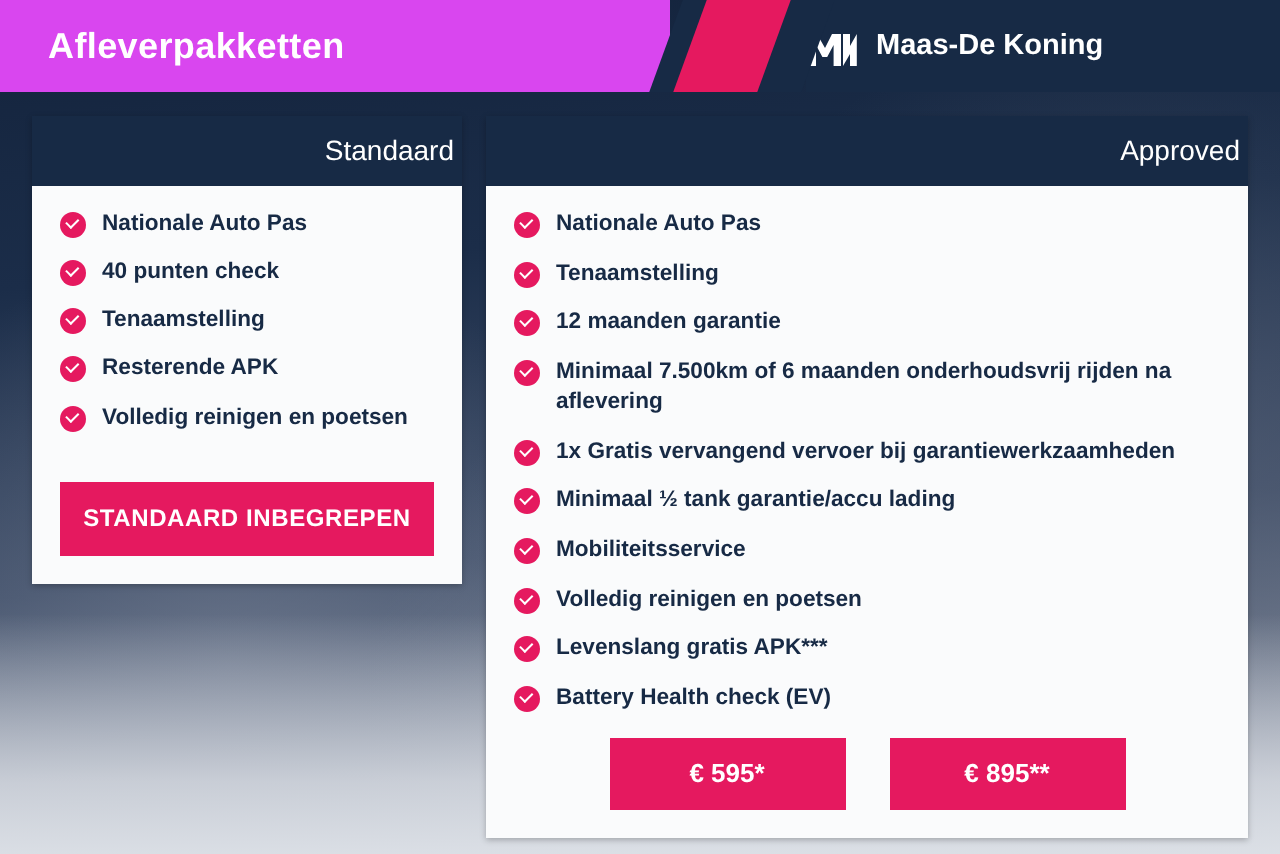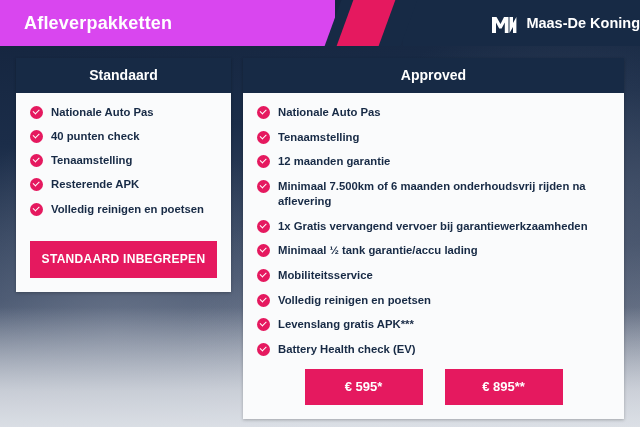--- a/index.html
+++ b/index.html
@@ -49,21 +49,22 @@
   }
   .header-mid {
     flex: 0 0 58px;
     background: #e5195f;
     transform: skewX(-20deg);
     margin-left: 10px;
   }
   .header-right {
     flex: 1 1 auto;
     background: #172a45;
-    display: flex; align-items: center; justify-content: flex-end;
+    display: flex; align-items: center; 
+    padding-right: 22px;
     position: relative;
   }
   .header-right:before {
     content: "";
     position: absolute; left: -16px; top: 0; bottom: 0; width: 22px;
     background: #172a45;
     transform: skewX(-20deg);
   }
   .brand { display: flex; align-items: center; gap: 9px; }
   .brand-logo { width: 26px; height: 22px; display: block; }
@@ -75,21 +76,21 @@
     display: flex; gap: 12px; align-items: flex-start;
   }
   .card {
     background: #fafbfc;
     box-shadow: 0 1px 3px rgba(0,0,0,.25);
   }
   .card-std { flex: 0 0 215px; }
   .card-app { flex: 1 1 auto; }
   .card-head {
     background: #172a45; color: #fff;
-    text-align: center; font-size: 14px; font-weight: bold;
+    text-align: right; font-size: 14px; font-weight: normal;
     padding: 9px 4px 10px;
   }
   .card-body { padding: 12px 14px 14px; }
   ul { list-style: none; }
   li {
     display: flex; align-items: flex-start; gap: 8px;
     margin-bottom: 9px;
     font-size: 11.3px; font-weight: bold; color: #172a45; line-height: 1.34;
   }
   .card-app li { margin-bottom: 9.5px; }

